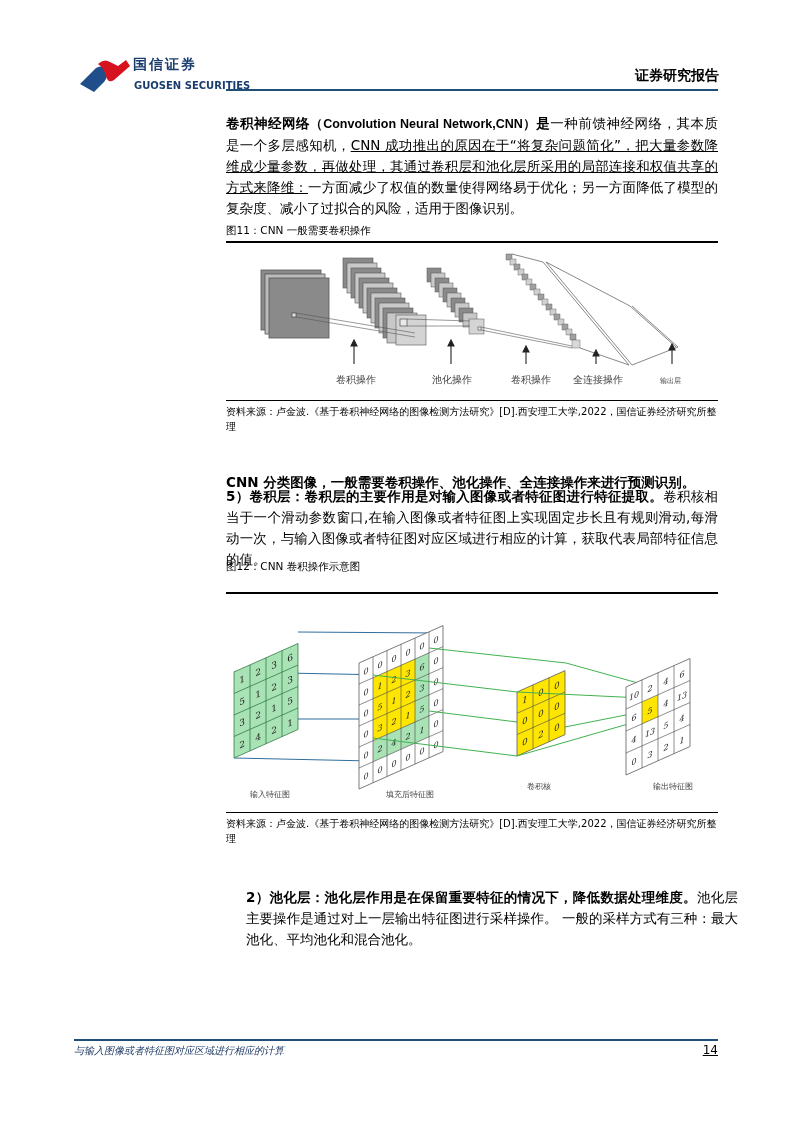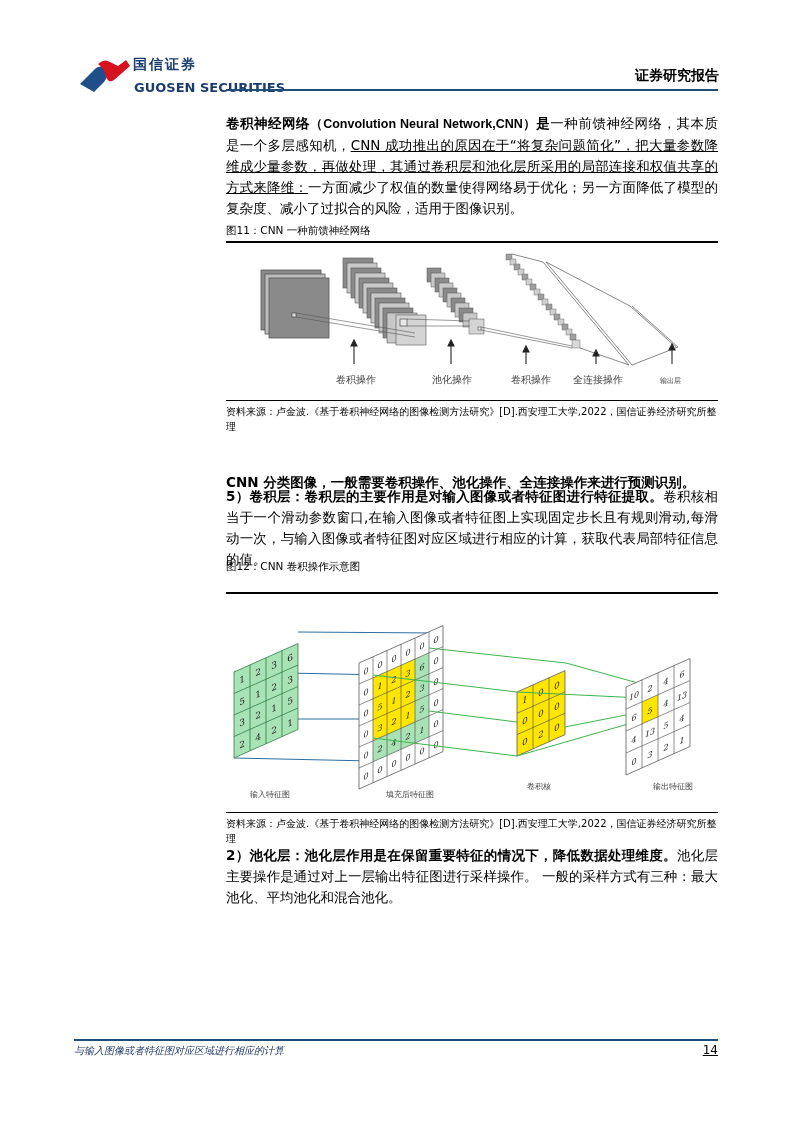--- a/index.html
+++ b/index.html
@@ -1,19 +1,19 @@
 <!DOCTYPE html>
 <html><head>
 <meta charset="utf-8">
 <style>
   html,body{margin:0;padding:0;background:#fff;}
   body{width:793px;height:1122px;position:relative;overflow:hidden;font-family:"DejaVu Sans","Liberation Sans",sans-serif;color:#000;}
   .abs{position:absolute;}
   .logo-cn{left:133px;top:56px;font-size:14px;font-weight:bold;color:#1a3d6e;letter-spacing:2px;}
-  .logo-en{left:134px;top:80px;font-size:13px;font-weight:bold;color:#1a3d6e;}
+  .logo-en{left:134px;top:80px;font-size:10px;font-weight:bold;color:#1a3d6e;}
   .report-label{right:74px;top:67px;font-size:14px;font-weight:bold;}
   .header-line{left:226px;top:89px;width:492px;height:2px;background:#1f4e79;}
   .para{left:226px;width:492px;font-size:13.5px;line-height:21px;text-align:justify;}
   .para b{font-weight:bold;}
   .mono{font-family:Liberation Sans, sans-serif;font-weight:bold;font-size:12.5px;}
   .u{text-decoration:underline;}
   .fig-title{left:226px;font-size:10.5px;}
   .rule{left:226px;width:492px;height:1.5px;background:#000;}
   .source{left:226px;width:492px;font-size:10px;line-height:15px;}
   .footer-line{left:74px;top:1039px;width:644px;height:1.5px;background:#1f4e79;}
@@ -30,21 +30,21 @@
 </svg>
 <div class="abs logo-cn">国信证券</div>
 <div class="abs logo-en">GUOSEN SECURITIES</div>
 <div class="abs report-label">证券研究报告</div>
 <div class="abs header-line"></div>
 
 <div class="abs para" style="top:113px;">
   <b>卷积神经网络</b><span class="mono">（Convolution Neural Network,CNN）</span><b>是</b><span>一种前馈神经网络，其本质是一个多层感知机，</span><span class="u">CNN 成功推出的原因在于“将复杂问题简化”，把大量参数降维成少量参数，再做处理，其通过卷积层和池化层所采用的局部连接和权值共享的方式来降维：</span><span>一方面减少了权值的数量使得网络易于优化；另一方面降低了模型的复杂度、减小了过拟合的风险，适用于图像识别。</span>
 </div>
 
-<div class="abs fig-title" style="top:224px;">图11：CNN 一种前馈神经网络</div>
+<div class="abs fig-title" style="top:224px;">图11：CNN 一般需要卷积操作</div>
 <div class="abs rule" style="top:241px;"></div>
 
 <svg class="abs" style="left:226px;top:244px;" width="492" height="152" viewBox="0 0 492 152">
 
   <g>
     <rect x="35" y="26" width="60" height="60" fill="#8a8a8a" stroke="#555" stroke-width="0.8"></rect>
     <rect x="39" y="30" width="60" height="60" fill="#bcbcbc" stroke="#555" stroke-width="0.8"></rect>
     <rect x="43" y="34" width="60" height="60" fill="#8a8a8a" stroke="#555" stroke-width="0.8"></rect>
     <rect x="66" y="69" width="4" height="4" fill="#ddd" stroke="#333" stroke-width="0.6"></rect>
   </g>
@@ -312,19 +312,19 @@
   </g>
   <text x="24" y="199" font-size="8" fill="#444">输入特征图</text>
   <text x="160" y="199" font-size="8" fill="#444">填充后特征图</text>
   <text x="301" y="191" font-size="8" fill="#444">卷积核</text>
   <text x="427" y="191" font-size="8" fill="#444">输出特征图</text>
 </svg>
 
 <div class="abs rule" style="top:812px;height:1px;"></div>
 <div class="abs source" style="top:816px;">资料来源：卢金波.《基于卷积神经网络的图像检测方法研究》[D].西安理工大学,2022，国信证券经济研究所整理</div>
 
-<div class="abs para" style="top:845px;">
+<div class="abs para" style="top:887px;margin-left:20px;">
   <b>2）池化层：池化层作用是在保留重要特征的情况下，降低数据处理维度。</b><span>池化层主要操作是通过对上一层输出特征图进行采样操作。 一般的采样方式有三种：最大池化、平均池化和混合池化。</span>
 </div>
 
 <div class="abs footer-line"></div>
 <div class="abs footer-text">与输入图像或者特征图对应区域进行相应的计算</div>
 <div class="abs page-num">14</div>
 
 </body></html>

